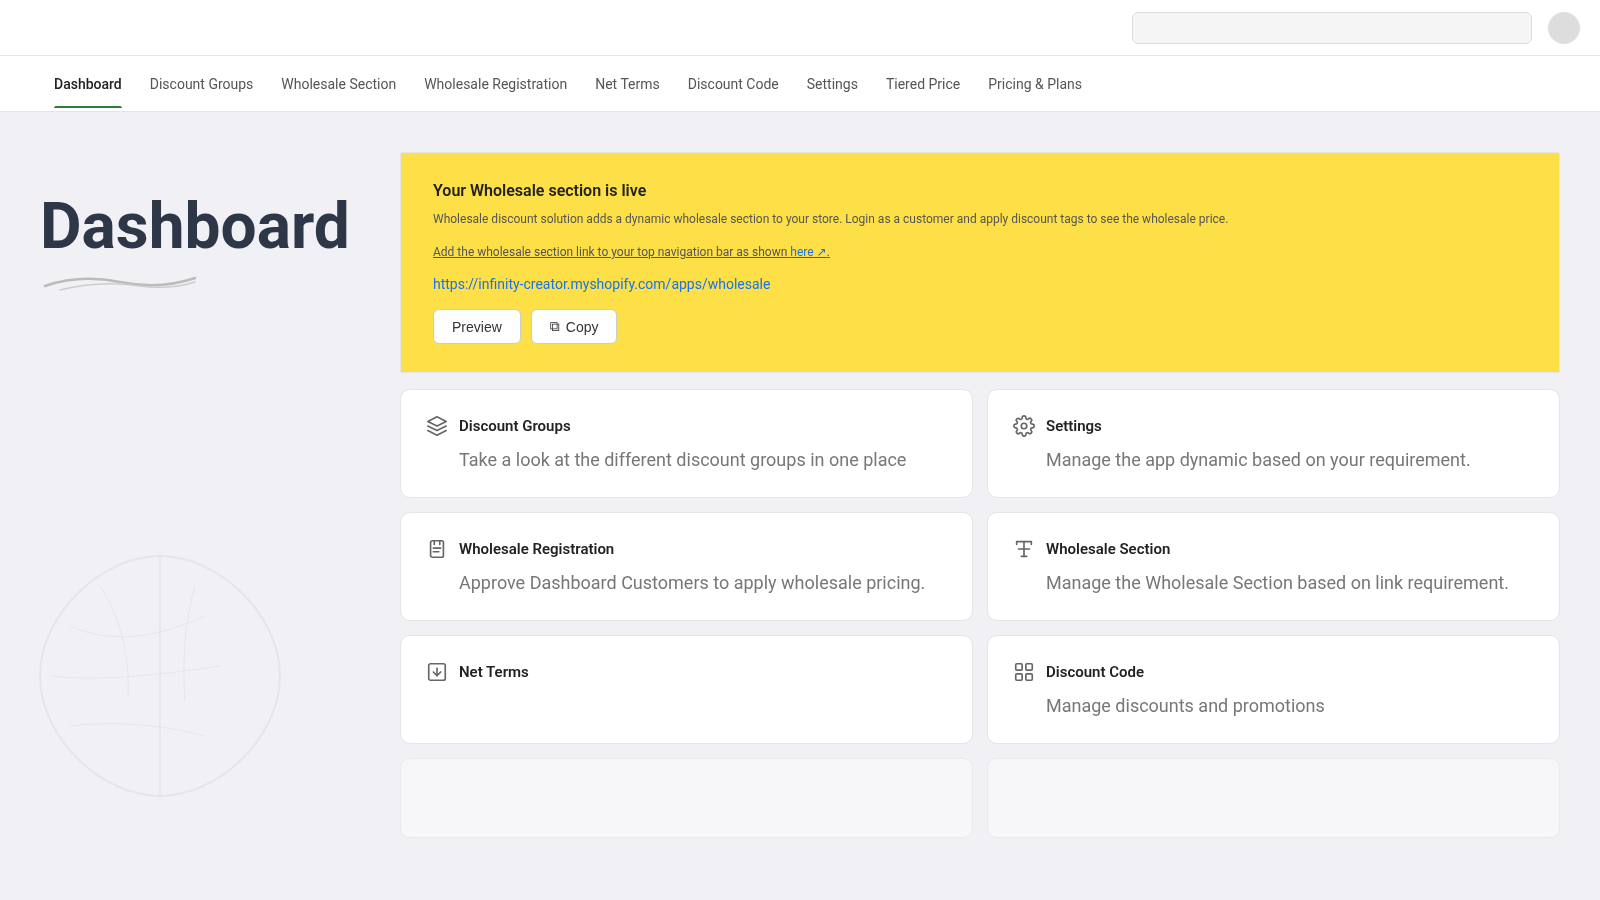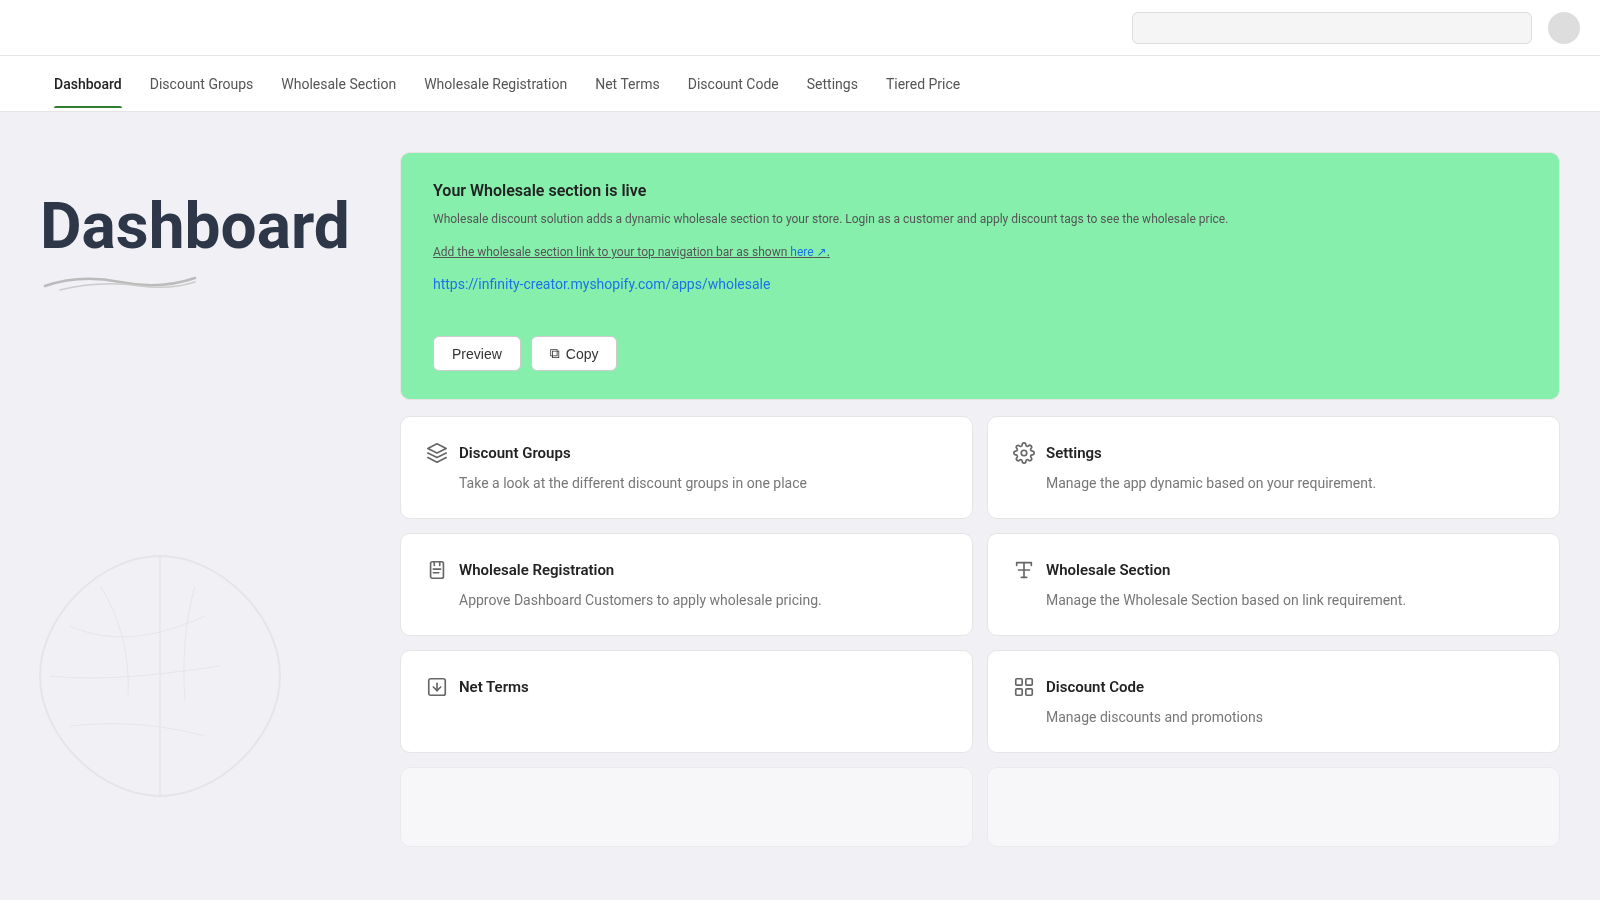--- a/index.html
+++ b/index.html
@@ -97,23 +97,23 @@
     
     .right-panel {
       flex: 1;
       display: flex;
       flex-direction: column;
       gap: 16px;
     }
 
     
     .live-banner {
-      background: #86efac;
+      background: #fde047;
       border: 1px solid #e5e5e5;
-      border-radius: 10px;
+      border-radius: 2px;
       padding: 28px 32px;
     }
     .live-banner h2 {
       font-size: 16px;
       font-weight: 600;
       color: #222;
       margin-bottom: 10px;
     }
     .live-banner p {
       font-size: 12px;
@@ -129,21 +129,21 @@
     }
     .live-link-label a {
       color: #1a73e8;
       text-decoration: none;
     }
     .live-url {
       color: #1a73e8;
       font-size: 14px;
       text-decoration: none;
       display: block;
-      margin-bottom: 32px;
+      margin-bottom: 5px;
     }
     .btn-row {
       display: flex;
       gap: 10px;
     }
     .btn {
       padding: 8px 18px;
       border: 1px solid #ccc;
       border-radius: 6px;
       background: #fff;
@@ -184,21 +184,21 @@
       display: flex;
       align-items: center;
       justify-content: center;
     }
     .card-title {
       font-size: 15px;
       font-weight: 600;
       color: #222;
     }
     .card-desc {
-      font-size: 14px;
+      font-size: 18px;
       color: #777;
       line-height: 1.5;
       padding-left: 34px;
     }
   </style>
 </head>
 <body>
 
 <div class="top-bar">
 
@@ -209,20 +209,21 @@
 
 <nav class="nav-bar">
   <a class="nav-item active">Dashboard</a>
   <a class="nav-item">Discount Groups</a>
   <a class="nav-item">Wholesale Section</a>
   <a class="nav-item">Wholesale Registration</a>
   <a class="nav-item">Net Terms</a>
   <a class="nav-item">Discount Code</a>
   <a class="nav-item">Settings</a>
   <a class="nav-item">Tiered Price</a>
+  <a class="nav-item">Pricing &amp; Plans</a>
 </nav>
 
 <div class="main-layout">
 
   <div class="left-panel">
     <h1 class="dashboard-title">Dashboard</h1>
     <div class="title-underline">
       <svg viewBox="0 0 160 24" xmlns="http://www.w3.org/2000/svg">
         <path d="M5 16 Q40 4 80 12 Q120 20 155 8" stroke="#bbb" stroke-width="2.5" fill="none" stroke-linecap="round"></path>
         <path d="M20 20 Q60 10 100 16 Q130 20 155 12" stroke="#ccc" stroke-width="1.5" fill="none" stroke-linecap="round"></path>

